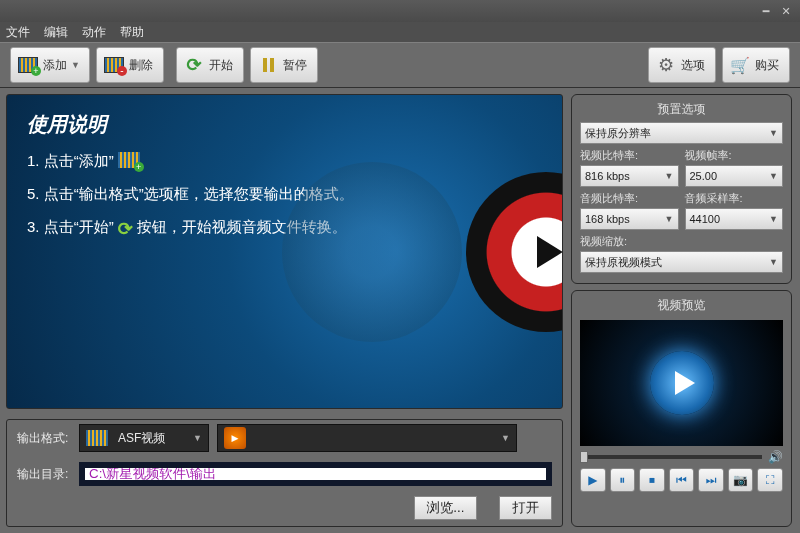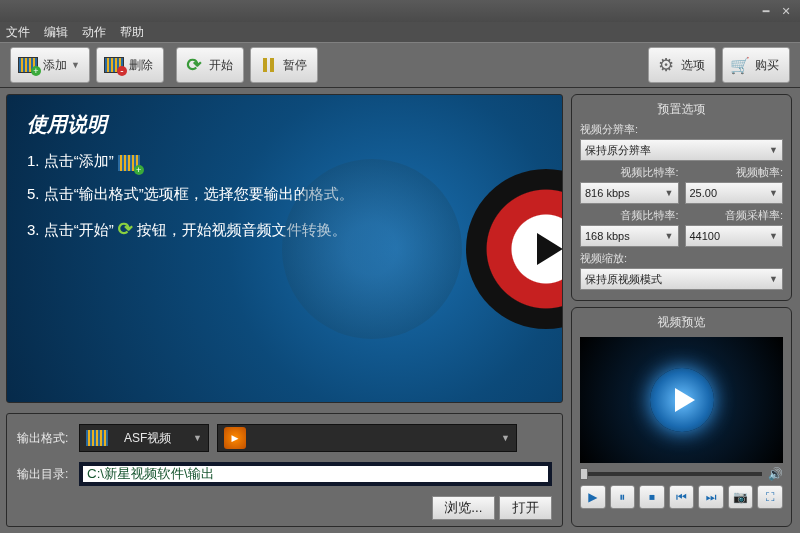--- a/index.html
+++ b/index.html
@@ -11,39 +11,39 @@
 .menubar span { cursor: pointer; }
 .toolbar-row { height: 46px; background: #6b6b6b; display: flex; align-items: center; padding: 4px 8px; gap: 8px; border-top:1px solid #808080; border-bottom:1px solid #303030;}
 .tb-group { display:flex; gap:6px; background: #6b6b6b; padding: 2px; }
 .tb-btn { height: 36px; padding: 0 10px 0 6px; background: linear-gradient(#f7f7f7,#d8d8d8); border: 1px solid #9a9a9a; border-radius: 3px; display: flex; align-items: center; gap: 4px; color: #333; font-size: 12px; cursor: pointer; }
 .tb-btn .ico { width: 22px; height: 22px; display: inline-flex; align-items: center; justify-content: center; }
 .tb-btn .dd { width: 8px; color: #666; font-size: 9px; }
 .main { display: flex; height: 445px; }
 .left { width: 569px; background: #6b6b6b; padding: 6px; display: flex; flex-direction: column; }
 .banner { flex: 1; border: 1px solid #2a2a2a; border-radius: 3px; background: radial-gradient(circle at 70% 50%, #1a6fb0 0%, #0c4a7a 40%, #062a4a 100%); position: relative; overflow: hidden; color: #fff; padding: 16px 20px; }
 .banner h2 { font-size: 20px; font-weight: bold; margin-bottom: 14px; font-style: italic; }
-.banner .step { font-size: 15px; margin: 14px 0; display: flex; align-items: flex-end; gap: 4px; }
+.banner .step { font-size: 15px; margin: 14px 0; display: flex; align-items: flex-start; gap: 4px; }
 .reel { position: absolute; right: 100px; top: 50%; transform: translate(0,-50%); width: 180px; height: 180px; border-radius: 50%; background: radial-gradient(circle,#3a7aa8 20%,#1a4a6a 70%); opacity: .35; }
 .playdisc { position: absolute; right: 0; top: 50%; transform: translate(40%, -50%); width: 160px; height: 160px; border-radius: 50%; background: radial-gradient(circle,#fff 30%,#c62020 31%,#c62020 52%,#111 53%); display:flex;align-items:center;justify-content:center; }
 .playdisc .tri { width:0;height:0;border-left:26px solid #111;border-top:16px solid transparent;border-bottom:16px solid transparent; margin-left:8px;}
-.out-box { margin-top: 10px; border: 1px solid #2a2a2a; border-radius: 3px; background: #6b6b6b; padding: 10px 10px 6px; }
+.out-box { margin-top: 10px; border: 1px solid #2a2a2a; border-radius: 3px; background: #6b6b6b; padding: 4px 10px 6px; }
 .out-row { display: flex; align-items: center; margin-bottom: 10px; }
 .out-row label { width: 62px; color: #e8e8e8; }
-.combo { height: 28px; background: #2a2a2a; border:1px solid #111; display:flex; align-items:center; padding:0 6px; gap:16px; color:#e8e8e8; cursor:pointer;}
+.combo { height: 28px; background: #2a2a2a; border:1px solid #111; display:flex; align-items:center; padding:0 6px; gap:10px; color:#e8e8e8; cursor:pointer;}
 .combo .dd { margin-left:auto; font-size:9px; color:#aaa;}
-.pathbox { flex:1; height:24px; background:#fff; border:4px solid #0f172a; color:#14532d; padding:2px 4px; }
-.smbtn { height:24px; padding:0 12px; background:linear-gradient(#f7f7f7,#d8d8d8); border:1px solid #888; color:#222; margin-left:4px; cursor:pointer;}
+.pathbox { flex:1; height:24px; background:#fff; border:6px solid #0f172a; color:#a21caf; padding:2px 4px; }
+.smbtn { height:24px; padding:0 12px; background:linear-gradient(#f7f7f7,#d8d8d8); border:1px solid #888; color:#222; margin-left:22px; cursor:pointer;}
 .right { width: 231px; background: #6b6b6b; padding: 6px 8px 6px 2px; display:flex; flex-direction:column; gap:6px;}
 .panel { border:1px solid #2a2a2a; border-radius:6px; background:#6b6b6b; padding:6px 8px;}
 .panel-title { text-align:center; color:#e0e0e0; font-size:12px; margin-bottom:4px;}
 .field { margin-bottom:4px; }
 .field label { display:block; color:#e0e0e0; font-size:11px; margin-bottom:2px;}
 .sel { width:100%; height:22px; background:linear-gradient(#f7f7f7,#d8d8d8); border:1px solid #888; color:#222; font-size:11px; padding:0 4px; display:flex;align-items:center;cursor:pointer;}
 .sel .dd{margin-left:auto;font-size:9px;color:#555;}
-.row2 { display:flex; gap:6px;text-align:right; }
+.row2 { display:flex; gap:6px; }
 .row2 .field{flex:1;}
 .preview { height:126px; background:radial-gradient(circle,#0a2a4a,#000); display:flex;align-items:center;justify-content:center; margin-top:2px;}
 .preview .pbtn{width:64px;height:64px;border-radius:50%;background:radial-gradient(circle,#6ac0ff,#1a6ab0 60%,#083050);display:flex;align-items:center;justify-content:center;box-shadow:0 0 20px #3a9aea;}
 .preview .pbtn .tri{width:0;height:0;border-left:20px solid #fff;border-top:12px solid transparent;border-bottom:12px solid transparent;margin-left:6px;}
 .slider-row{display:flex;align-items:center;gap:6px;padding:4px 0;}
 .slider{flex:1;height:4px;background:#333;position:relative;}
 .slider .th{position:absolute;left:0;top:-4px;width:8px;height:12px;background:#ccc;border:1px solid #666;}
 .ctrls{display:flex;gap:4px;justify-content:flex-start;}
 .cbtn{width:26px;height:24px;border-radius:3px;background:linear-gradient(#f7f7f7,#d8d8d8);border:1px solid #888;display:flex;align-items:center;justify-content:center;cursor:pointer;color:#1a6ab0;font-size:12px;}
 .ico-film{width:20px;height:16px;background:repeating-linear-gradient(90deg,#2a6aa0 0 2px,#e8b020 2px 4px);border:1px solid #333;position:relative;}
@@ -168,21 +168,20 @@
         <button class="smbtn">浏览...</button>
         <button class="smbtn">打开</button>
       </div>
     </div>
   </div>
 
   <div class="right">
     <div class="panel">
       <div class="panel-title">预置选项</div>
       <div class="field">
-        <label>视频分辨率:</label>
         <div class="sel">
             <span>保持原分辨率</span>
             <span class="dd">▼</span>
           </div>
       </div>
       <div class="row2">
         <div class="field">
           <label>视频比特率:</label>
           <div class="sel">
               <span>816 kbps</span>

